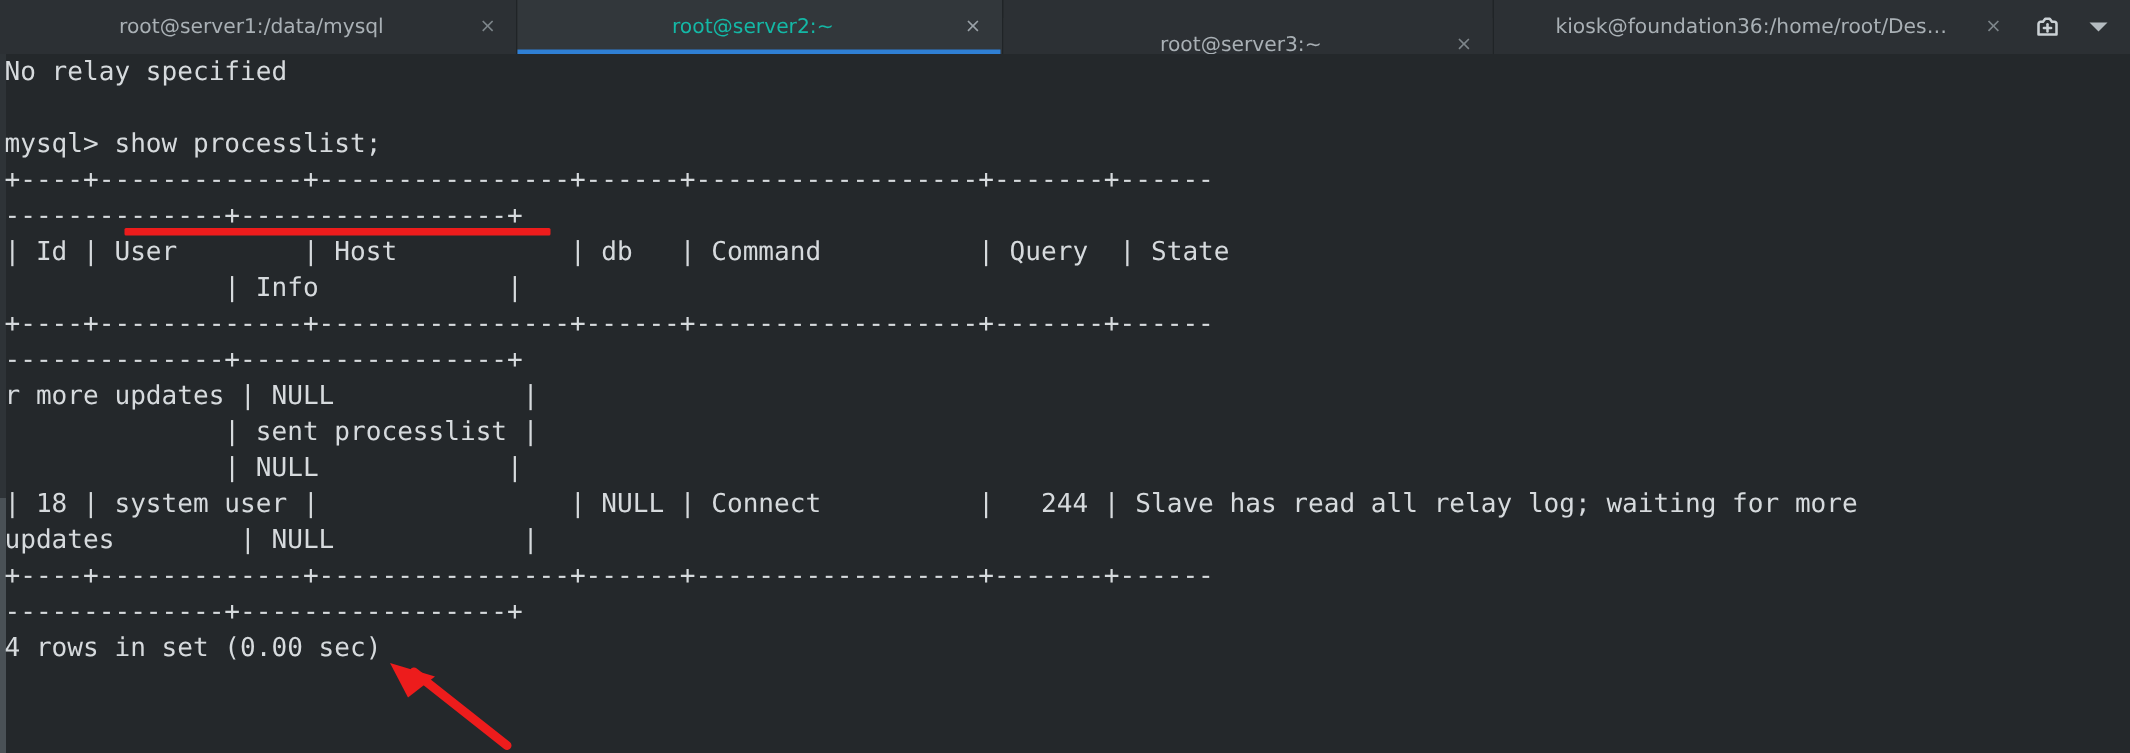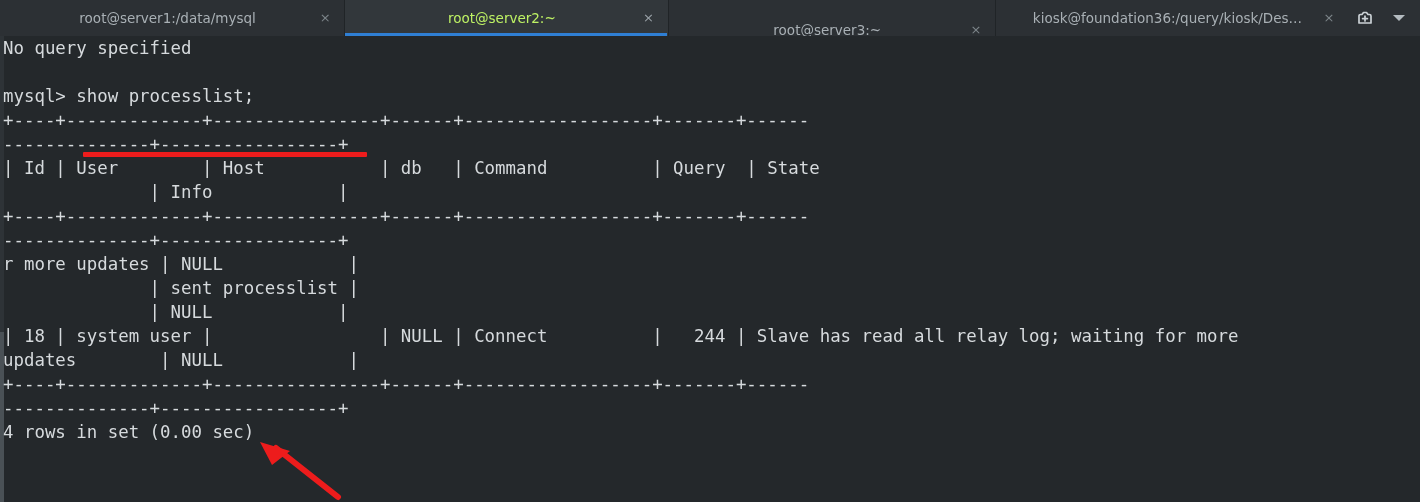--- a/index.html
+++ b/index.html
@@ -56,21 +56,21 @@
     text-overflow: ellipsis;
     display: block;
     text-align: center;
     padding: 0 26px 0 18px;
     max-width: 100%;
   }
   .tab.active {
     background: #32373b;
     color: #e8ecef;
   }
-  .tab.active .tab-title { color: #bef264; }
+  .tab.active .tab-title { color: #14b8a6; }
   .tab.active::after {
     content: "";
     position: absolute;
     left: 0; right: 0; bottom: 0;
     height: 3px;
     background: #2f7fd4;
   }
   .tab-sep {
     width: 1px;
     background: #202427;
@@ -206,21 +206,21 @@
     </div>
     <div class="tab-sep"></div>
 
     <div class="tab tab-t3">
       <span class="tab-title">root@server3:~</span>
       <span class="tab-close">×</span>
     </div>
     <div class="tab-sep"></div>
 
     <div class="tab tab-t4">
-      <span class="tab-title">kiosk@foundation36:/query/kiosk/Des…</span>
+      <span class="tab-title">kiosk@foundation36:/home/root/Des…</span>
       <span class="tab-close">×</span>
     </div>
 
     <div class="tabbar-right">
       <div class="newtab-btn">
         <svg width="20" height="20" viewBox="0 0 20 20">
           <path d="M4 15 V8 a1.5 1.5 0 0 1 1.5 -1.5 H7 L8.5 4.5 H11.5 L13 6.5 H14.5 A1.5 1.5 0 0 1 16 8 V15 Z" fill="none" stroke="#cbd1d5" stroke-width="1.7" stroke-linejoin="round"></path>
           <path d="M10 8.2 V13" stroke="#cbd1d5" stroke-width="1.7" stroke-linecap="round"></path>
           <path d="M7.6 10.6 H12.4" stroke="#cbd1d5" stroke-width="1.7" stroke-linecap="round"></path>
         </svg>
@@ -231,21 +231,21 @@
     </div>
   </div>
 
   <div class="terminal">
 
     <div class="term-scrollbar">
       <div class="term-thumb"></div>
     </div>
 
     <div class="screen">
-      <div class="line">No query specified</div>
+      <div class="line">No relay specified</div>
       <div class="line"></div>
       <div class="line">mysql&gt; show processlist;</div>
       <div class="line">+----+-------------+----------------+------+------------------+-------+------</div>
       <div class="line">--------------+-----------------+</div>
       <div class="line">| Id | User        | Host           | db   | Command          | Query  | State</div>
       <div class="line">              | Info            |</div>
       <div class="line">+----+-------------+----------------+------+------------------+-------+------</div>
       <div class="line">--------------+-----------------+</div>
       <div class="line">r more updates | NULL            |</div>
       <div class="line">              | sent processlist |</div>

